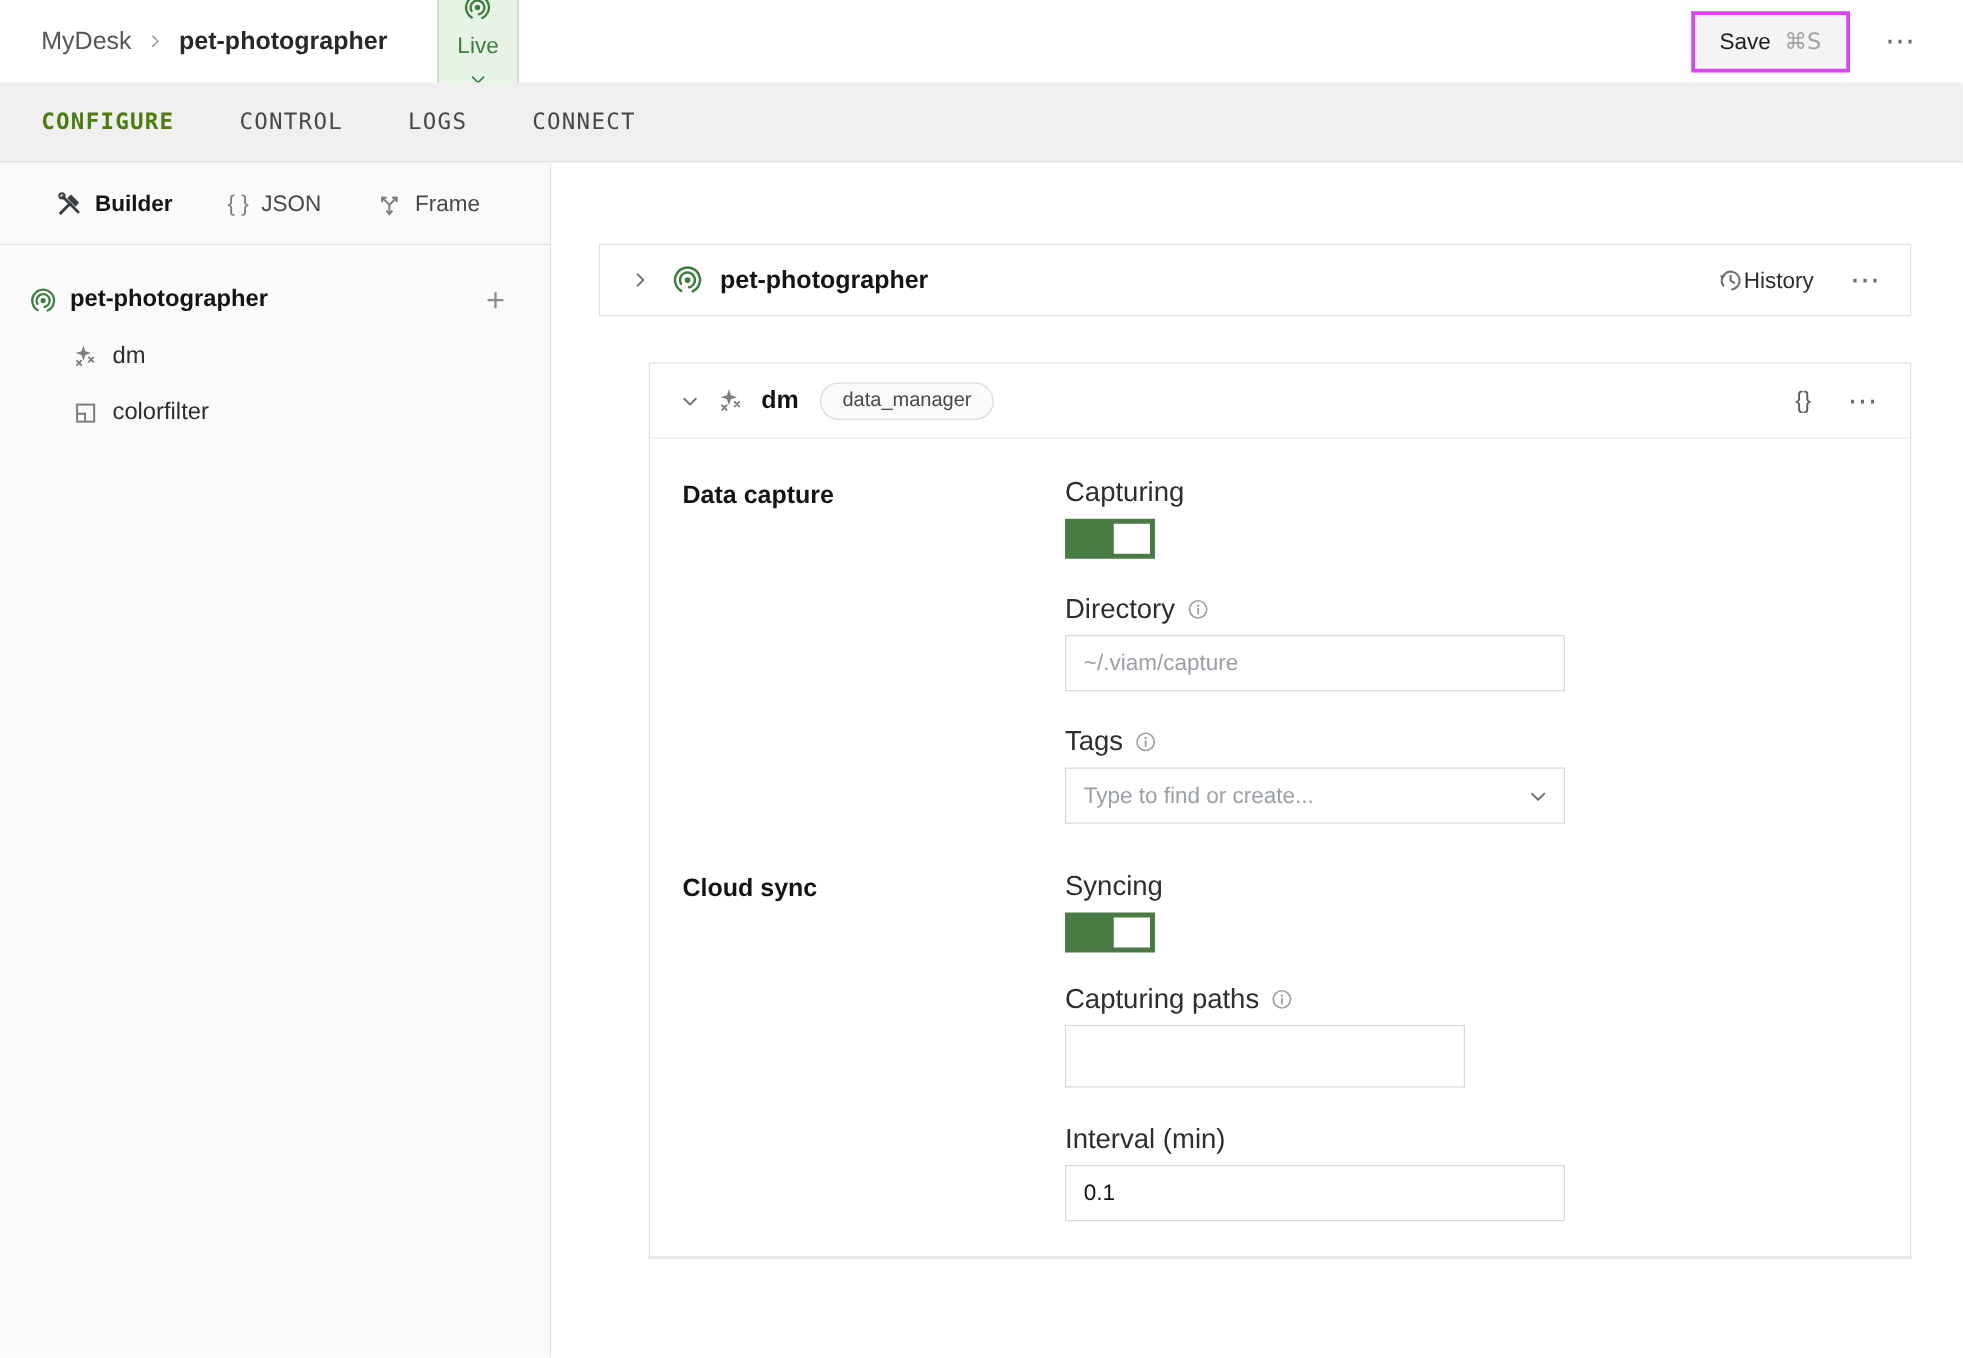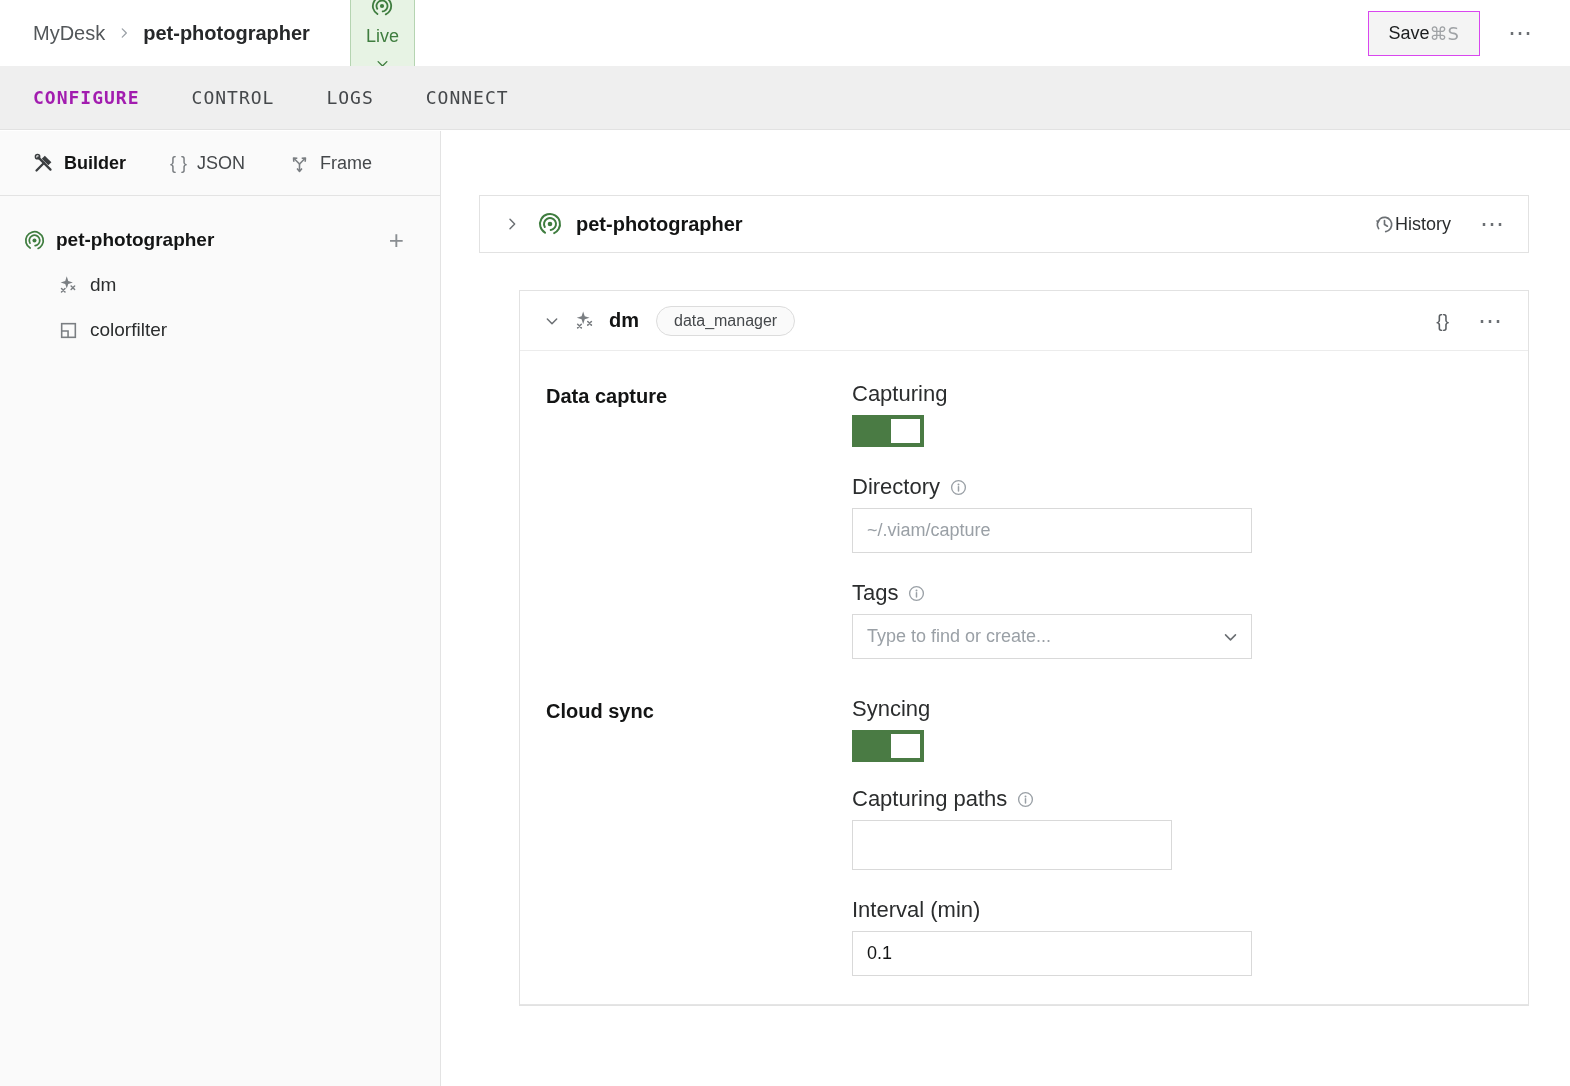--- a/index.html
+++ b/index.html
@@ -10,40 +10,40 @@
   .header { position:absolute; top:0; left:0; right:0; height:66px; background:#fff;
     display:flex; align-items:center; padding:0 30px 0 33px; }
   .breadcrumb { display:flex; align-items:center; gap:12px; font-size:20px; }
   .crumb-parent { color:#53575a; }
   .crumb-sep { color:#9aa0a6; display:flex; }
   .crumb-current { color:#26282a; font-weight:bold; }
   .live-badge { margin-left:40px; display:flex; align-items:center; gap:9px;
     background:#e7f3e4; border:1px solid #b5d4b1; border-radius:6px;
     padding:8px 15px; color:#3f7d3f; font-size:18px; cursor:pointer;flex-direction:column; }
   .header-right { margin-left:auto; display:flex; align-items:center; }
-  .save-btn { background:#f4f4f4; border:1px solid #d946ef; padding:11px 20px;
-    font-size:18px; color:#1b1d1e; cursor:pointer; display:flex; align-items:center;
+  .save-btn { background:#f4f4f4; border:3px solid #d946ef; padding:11px 20px;
+    font-size:18px; color:#1b1d1e; cursor:pointer; display:flex; gap:11px; align-items:center;
     font-family:"Liberation Sans", sans-serif; }
   .save-shortcut { color:#a0a3a6; font-family:"DejaVu Sans", sans-serif; }
   .ellipsis { color:#6b6f73; font-size:24px; letter-spacing:2px; line-height:1;
     cursor:pointer; font-family:"DejaVu Sans", sans-serif; }
   .header-right .ellipsis { margin-left:28px; margin-right:6px; }
 
   
   .tabbar { position:absolute; top:66px; left:0; right:0; height:64px; background:#efefef;
     border-bottom:1px solid #e2e2e2; display:flex; align-items:center; gap:52px; padding:0 33px;
     font-family:"DejaVu Sans Mono", monospace; font-size:18px; letter-spacing:1px; }
   .tab { color:#45484b; cursor:pointer; }
-  .tab.active { color:#a21caf; font-weight:bold; }
+  .tab.active { color:#4d7c0f; font-weight:bold; }
 
   
   .sidebar { position:absolute; top:131px; left:0; width:441px; bottom:0;
     background:#fafafa; border-right:1px solid #e3e3e3; }
   .mode-tabs { height:65px; border-bottom:1px solid #e3e3e3; display:flex; align-items:center;
-    gap:44px; padding:0 33px; font-size:18px; }
+    gap:44px; padding:0 45px; font-size:18px; }
   .mode-tab { display:flex; align-items:center; gap:10px; color:#45484b; cursor:pointer; }
   .mode-tab.active { color:#131414; font-weight:bold; }
   .mode-tab .glyph { color:#7a7e82; font-size:18px; }
   .tree { padding-top:27px; }
   .tree-root { display:flex; align-items:center; gap:11px; padding:0 36px 0 24px; height:34px; cursor:pointer; }
   .tree-root-label { font-weight:bold; font-size:19px; color:#131414; }
   .tree-plus { margin-left:auto; color:#8a8e92; font-size:26px; font-weight:300; cursor:pointer; line-height:1; }
   .tree-child { display:flex; align-items:center; gap:11px; padding-left:58px; height:34px;
     margin-top:11px; font-size:19px; color:#2b2d2e; cursor:pointer; }
 

